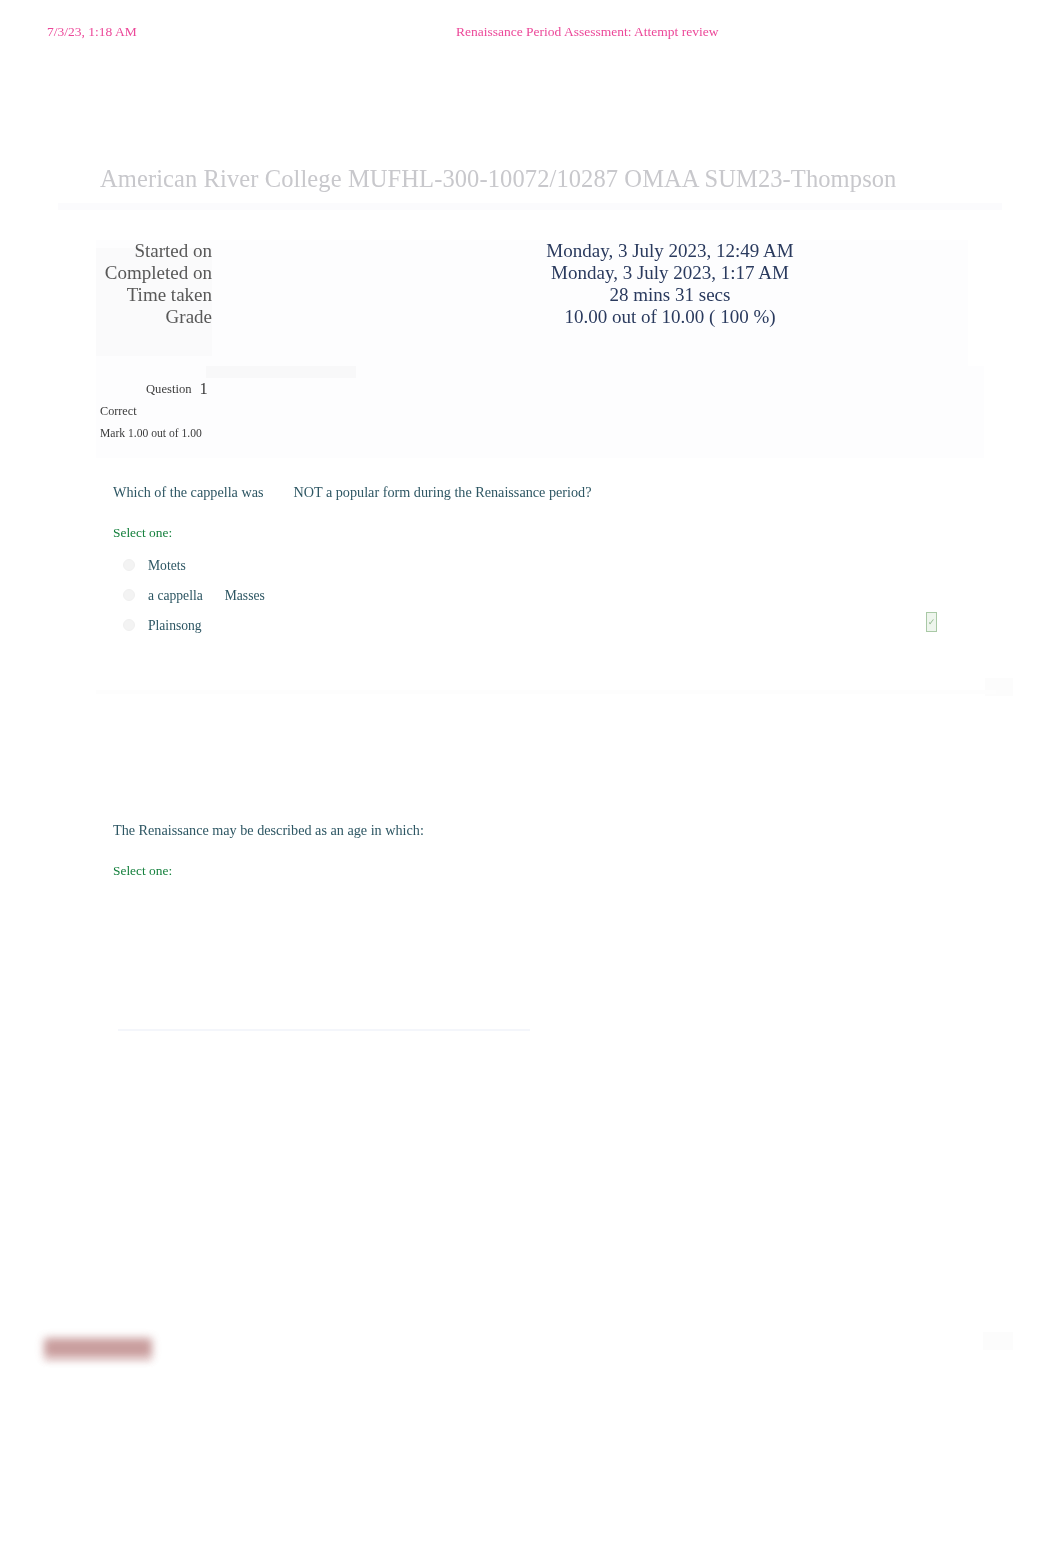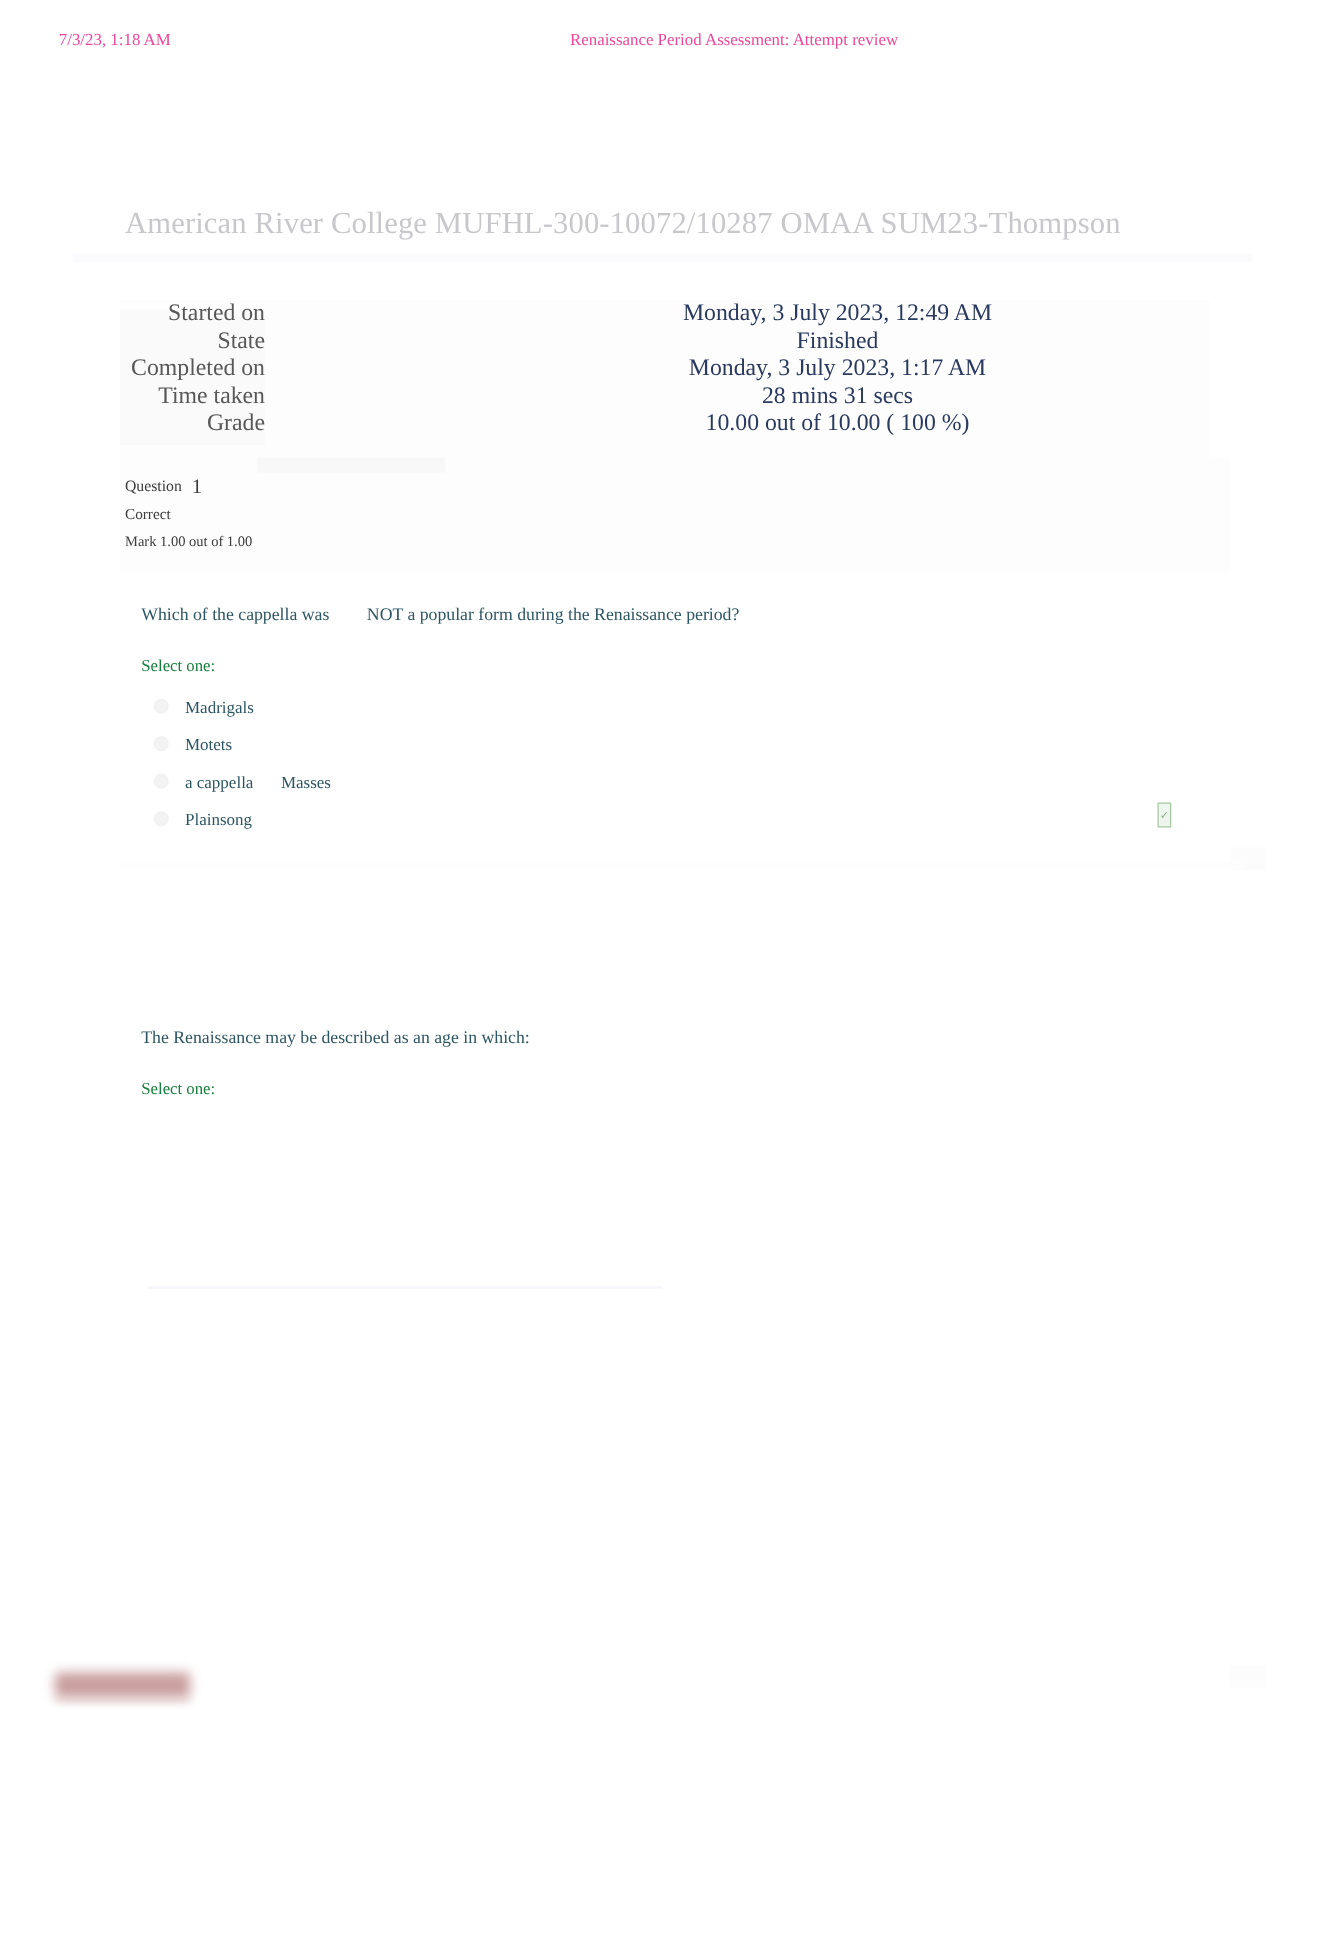--- a/index.html
+++ b/index.html
@@ -123,20 +123,21 @@
     position: absolute;
     left: 4px;
     top: 16px;
     width: 300px;
     color: #3c3c3c;
   }
   .q-info .q-num-row {
     font-size: 12.6px;
     line-height: 14px;
     white-space: nowrap;
+    margin-left: 46px;
   }
   .q-info .q-num-row .q-num {
     font-size: 16.5px;
     margin-left: 8px;
     vertical-align: -1px;
   }
   .q-info .q-state {
     font-size: 12.2px;
     margin-top: 8px;
   }
@@ -291,24 +292,20 @@
 <div class="page-title">American River College MUFHL-300-10072/10287 OMAA SUM23-Thompson</div>
 <div class="faint-band"></div>
 
 <div class="summary-panel">
   <div class="summary-shade"></div>
   <table class="summary-table">
     <tbody>
       <tr>
         <td class="key">Started on</td>
         <td class="val">Monday, 3 July 2023, 12:49 AM</td>
-      </tr>
-      <tr>
-        <td class="key">State</td>
-        <td class="val">Finished</td>
       </tr>
       <tr>
         <td class="key">Completed on</td>
         <td class="val">Monday, 3 July 2023, 1:17 AM</td>
       </tr>
       <tr>
         <td class="key">Time taken</td>
         <td class="val">28 mins 31 secs</td>
       </tr>
       <tr>
@@ -331,24 +328,20 @@
 </div>
 
 <div class="q1-content">
   <div class="q-text">
     <span>Which of the cappella was</span><span class="gap"></span><span>NOT a popular form during the Renaissance period?</span>
   </div>
   <div class="q-select-one">Select one:</div>
 
   <div class="answers">
 
-    <div class="answer-row">
-      <span class="radio-dot"></span>
-      <span class="answer-label">Madrigals</span>
-    </div>
 
     <div class="answer-row">
       <span class="radio-dot"></span>
       <span class="answer-label">Motets</span>
     </div>
 
     <div class="answer-row">
       <span class="radio-dot"></span>
       <span class="answer-label"><span>a cappella</span><span class="gap2"></span><span>Masses</span></span>
     </div>

